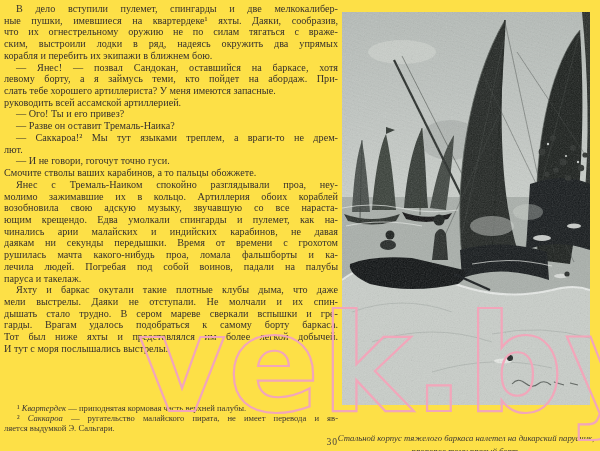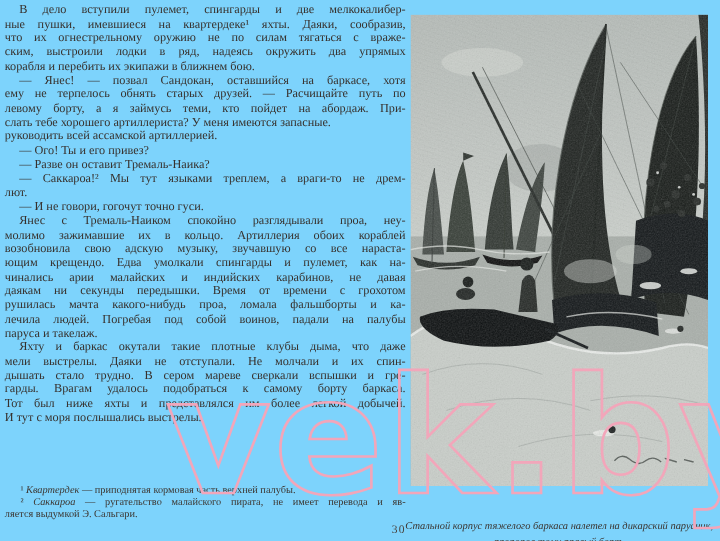--- a/index.html
+++ b/index.html
@@ -1,18 +1,18 @@
 <!DOCTYPE html>
 <html><head>
 <meta charset="utf-8">
 <style>
   html,body{margin:0;padding:0;}
   body{width:600px;height:451px;background:#ffffff;overflow:hidden;
        font-family:"Liberation Serif","DejaVu Serif",serif;}
-  .page{position:relative;width:600px;height:451px;background:#7dd3fc;overflow:hidden;}
+  .page{position:relative;width:600px;height:451px;background:#fde047;overflow:hidden;}
 
   
   .text-col{position:absolute;left:4px;top:3px;width:334px;color:#37312d;
             font-size:10.2px;line-height:11.72px;}
   .tl{text-align:justify;text-align-last:justify;white-space:normal;}
   .tl.tl-first{text-indent:12px;}
   .tl.tl-last{text-align-last:left;}
 
   
   .footnotes{position:absolute;left:4px;top:403px;width:334px;color:#3c3631;
@@ -43,29 +43,29 @@
 
 <div class="page">
 
   <div class="text-col">
       <div class="tl tl-first">В дело вступили пулемет, спингарды и две мелкокалибер-</div>
       <div class="tl">ные пушки, имевшиеся на квартердеке¹ яхты. Даяки, сообразив,</div>
       <div class="tl">что их огнестрельному оружию не по силам тягаться с враже-</div>
       <div class="tl">ским, выстроили лодки в ряд, надеясь окружить два упрямых</div>
       <div class="tl tl-last">корабля и перебить их экипажи в ближнем бою.</div>
       <div class="tl tl-first">— Янес! — позвал Сандокан, оставшийся на баркасе, хотя</div>
-      <div class="tl">ему не терпелось обнять старых друзей. — Расчищайте путь по</div>
       <div class="tl">левому борту, а я займусь теми, кто пойдет на абордаж. При-</div>
       <div class="tl tl-last">слать тебе хорошего артиллериста? У меня имеются запасные.</div>
       <div class="tl tl-last">руководить всей ассамской артиллерией.</div>
       <div class="tl tl-first tl-last">— Ого! Ты и его привез?</div>
       <div class="tl tl-first tl-last">— Разве он оставит Тремаль-Наика?</div>
       <div class="tl tl-first">— Саккароа!² Мы тут языками треплем, а враги-то не дрем-</div>
       <div class="tl tl-last">лют.</div>
       <div class="tl tl-first tl-last">— И не говори, гогочут точно гуси.</div>
+      <div class="tl tl-last">Смочите стволы ваших карабинов, а то пальцы обожжете.</div>
       <div class="tl tl-first">Янес с Тремаль-Наиком спокойно разглядывали проа, неу-</div>
       <div class="tl">молимо зажимавшие их в кольцо. Артиллерия обоих кораблей</div>
       <div class="tl">возобновила свою адскую музыку, звучавшую со все нараста-</div>
       <div class="tl">ющим крещендо. Едва умолкали спингарды и пулемет, как на-</div>
       <div class="tl">чинались арии малайских и индийских карабинов, не давая</div>
       <div class="tl">даякам ни секунды передышки. Время от времени с грохотом</div>
       <div class="tl">рушилась мачта какого-нибудь проа, ломала фальшборты и ка-</div>
       <div class="tl">лечила людей. Погребая под собой воинов, падали на палубы</div>
       <div class="tl tl-last">паруса и такелаж.</div>
       <div class="tl tl-first">Яхту и баркас окутали такие плотные клубы дыма, что даже</div>

